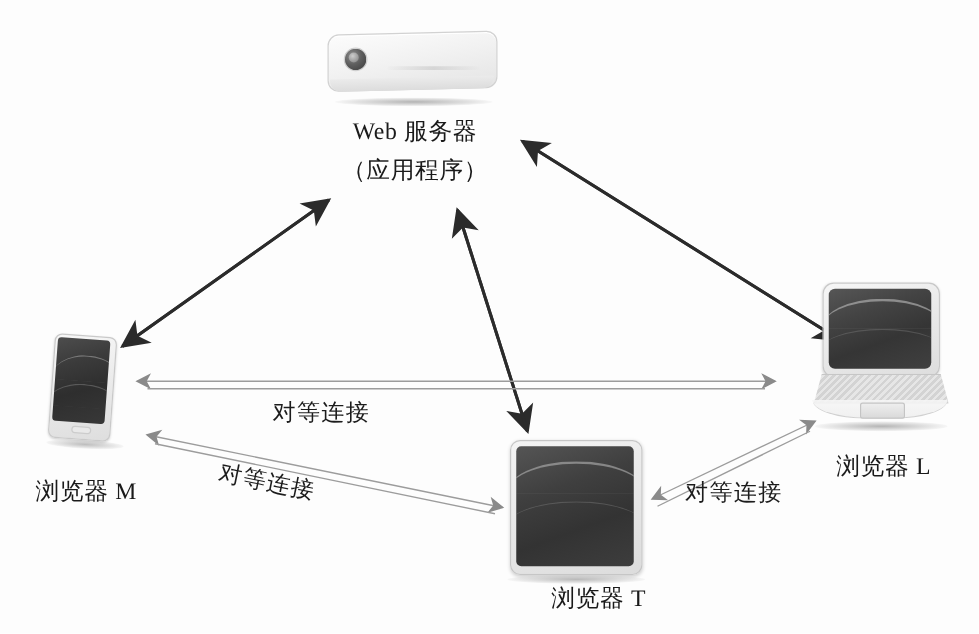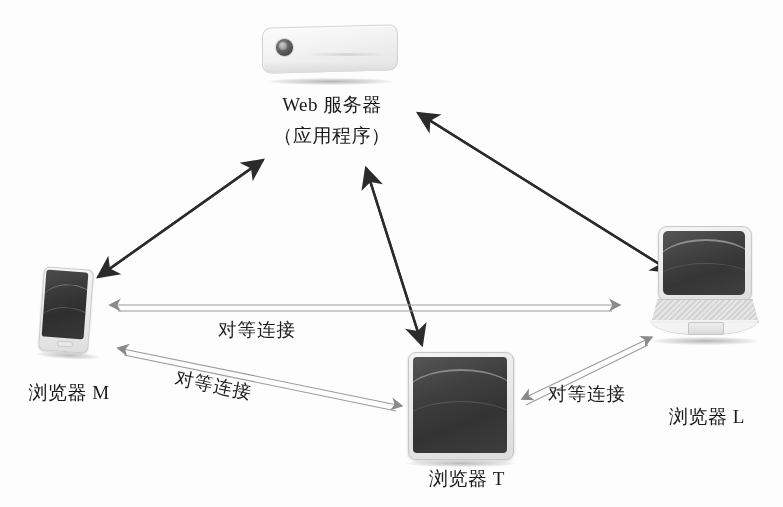--- a/index.html
+++ b/index.html
@@ -322,34 +322,34 @@
   <div class="node-label" style="left:2px; top:380px; width:134px;">浏览器 M</div>
 
   <div class="node" id="tablet-node">
     <div class="tb-shell"></div>
     <div class="tb-screen">
       <div class="tb-wave"></div>
       <div class="tb-wave2"></div>
     </div>
     <div class="tb-shadow"></div>
   </div>
-  <div class="node-label" style="left:400px; top:466px; width:134px;">浏览器 T</div>
+  <div class="node-label" style="left:412px; top:466px; width:134px;">浏览器 T</div>
 
   <div class="node" id="laptop-node">
     <div class="lp-lid"></div>
     <div class="lp-screen">
       <div class="lp-wave"></div>
       <div class="lp-wave2"></div>
     </div>
     <div class="lp-base"></div>
     <div class="lp-front"></div>
     <div class="lp-pad"></div>
     <div class="lp-shadow"></div>
   </div>
-  <div class="node-label" style="left:640px; top:360px; width:134px;margin-top:44px;">浏览器 L</div>
+  <div class="node-label" style="left:640px; top:360px; width:134px;">浏览器 L</div>
 
   <div class="conn-label" style="left:218px; top:317px;">对等连接</div>
 
   <div class="conn-label" style="left:178px; top:365px; transform: rotate(11.5deg); transform-origin: left top;">对等连接</div>
 
   <div class="conn-label" style="left:548px; top:381px;">对等连接</div>
 
 </div>
 
 </body></html>

